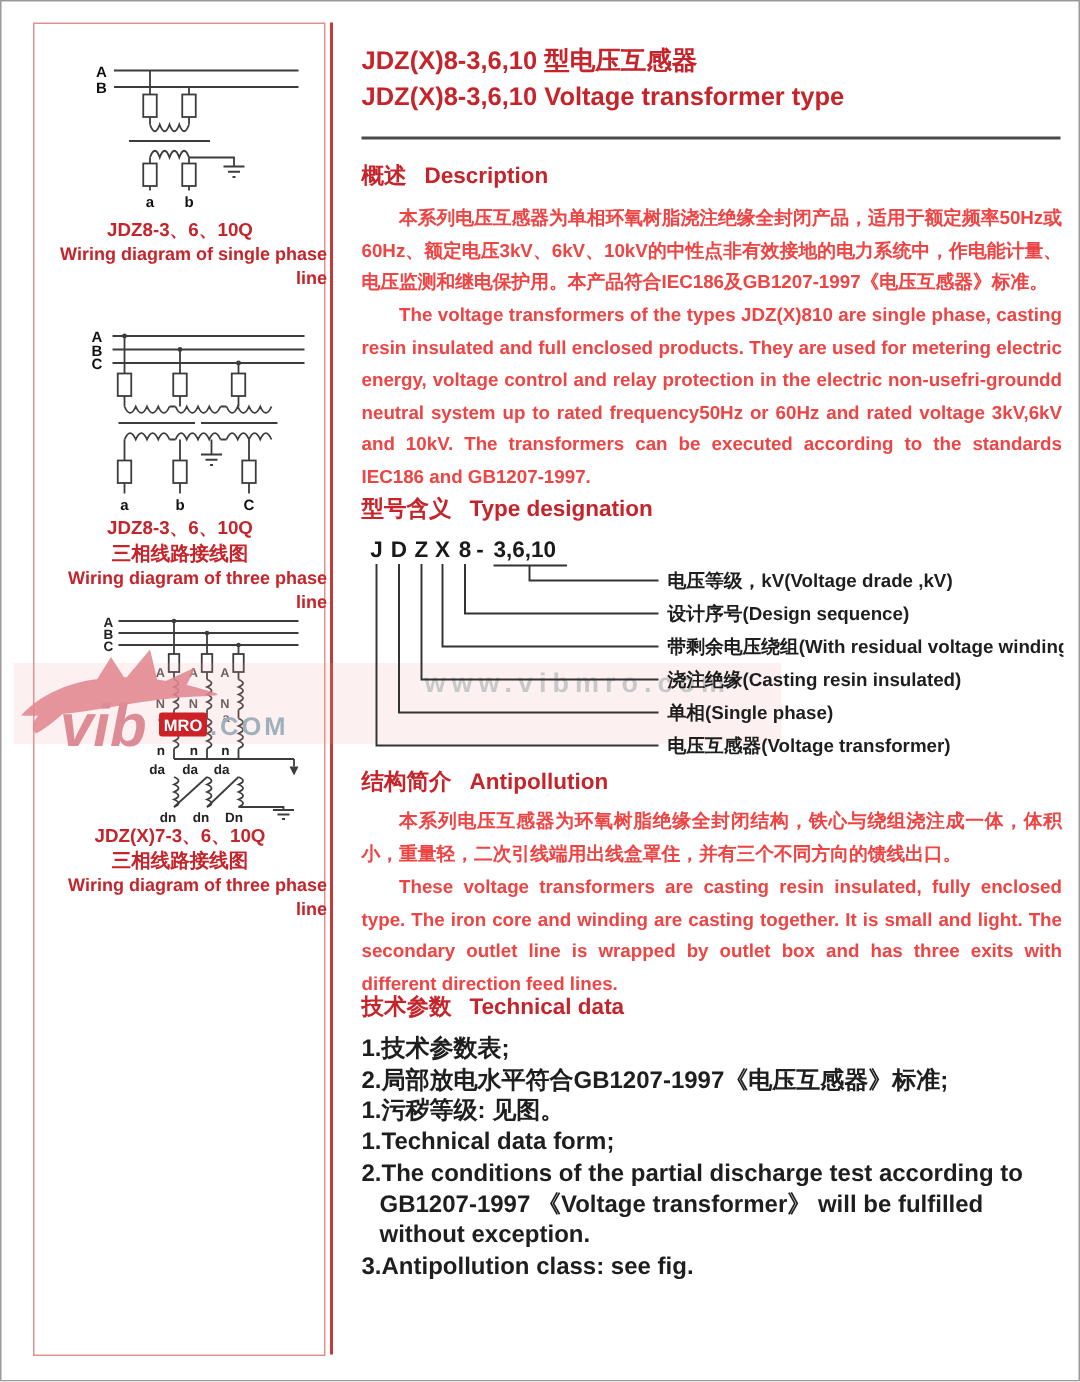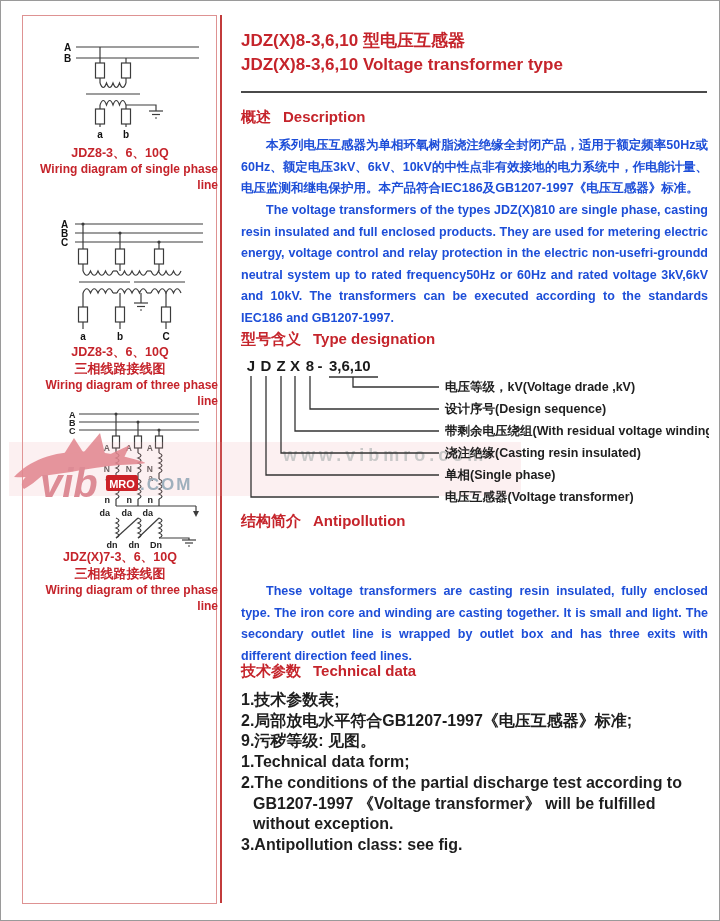--- a/index.html
+++ b/index.html
@@ -10,21 +10,21 @@
   .sidebar-frame { left:21px; top:14px; width:193px; height:887px; border:1px solid #de9292; }
   .red-rule { left:219px; top:14px; width:2px; height:888px; background:#c23b3b; }
   .cap { left:21px; width:196px; text-align:center; color:#c5242b; font-weight:bold; }
   .cap .m  { font-size:12.5px; line-height:16px; }
   .cap .zh { font-size:13px;  line-height:17px; }
   .cap .en { font-size:12px;  line-height:16px;text-align:right; }
   .rtitle { left:240px; color:#c5242b; font-weight:bold; font-size:17px; white-space:nowrap; }
   .divider { left:240px; top:90px; width:466px; height:2px; background:#4a4a4a; }
   .shead { left:240px; color:#c5242b; font-weight:bold; font-size:15px; white-space:nowrap; }
   .shead .en { margin-left:12px; }
-  .para { left:240px; width:467px; font-size:12.5px; font-weight:bold; color:#1d4ed8;
+  .para { left:240px; width:467px; font-size:12.5px; font-weight:bold; color:#ef4444;
           text-align:justify; text-indent:2em; line-height:21.5px; }
   .tech-list { left:240px; width:467px; font-size:16px; font-weight:bold; color:#1e1e1e;
                line-height:20.7px; }
   .tech-list .item { padding-left:12px; text-indent:-12px; }
   .wm-band { left:8px; top:441px; width:512px; height:54px; background:rgba(234,160,170,0.16); }
   .wm-center { left:282px; top:444px; font-size:18px; letter-spacing:4px; color:#c8c8c8; font-weight:bold; }
   svg.diag, svg.tree, svg.logo { position:absolute; }
   svg text { font-family:"Liberation Sans","DejaVu Sans",sans-serif; }
   .dline { stroke:#3c3c3c; stroke-width:1.2; fill:none; }
   .fuse  { fill:#fff; stroke:#3c3c3c; stroke-width:1.2; }
@@ -280,27 +280,28 @@
     <text class="tree-label" x="206" y="62">设计序号(Design sequence)</text>
     <text class="tree-label" x="206" y="84">带剩余电压绕组(With residual voltage winding)</text>
     <text class="tree-label" x="206" y="106">浇注绝缘(Casting resin insulated)</text>
     <text class="tree-label" x="206" y="128">单相(Single phase)</text>
     <text class="tree-label" x="206" y="150">电压互感器(Voltage transformer)</text>
   </svg>
 
   <div class="abs shead" style="top:511px">
     <span>结构简介</span><span class="en">Antipollution</span>
   </div>
+  <div class="abs para" style="top:536px">本系列电压互感器为环氧树脂绝缘全封闭结构，铁心与绕组浇注成一体，体积小，重量轻，二次引线端用出线盒罩住，并有三个不同方向的馈线出口。</div>
   <div class="abs para" style="top:580px">These voltage transformers are casting resin insulated, fully enclosed type. The iron core and winding are casting together. It is small and light. The secondary outlet line is wrapped by outlet box and has three exits with different direction feed lines.</div>
 
   <div class="abs shead" style="top:661px">
     <span>技术参数</span><span class="en">Technical data</span>
   </div>
   <div class="abs tech-list" style="top:689px">
     <div class="item">1.技术参数表;</div>
     <div class="item">2.局部放电水平符合GB1207-1997《电压互感器》标准;</div>
-    <div class="item">9.污秽等级: 见图。</div>
+    <div class="item">1.污秽等级: 见图。</div>
     <div class="item">1.Technical data form;</div>
     <div class="item">2.The conditions of the partial discharge test according to GB1207-1997 《Voltage transformer》 will be fulfilled without exception.</div>
     <div class="item">3.Antipollution class: see fig.</div>
   </div>
 
 </div>
 
 </body></html>

